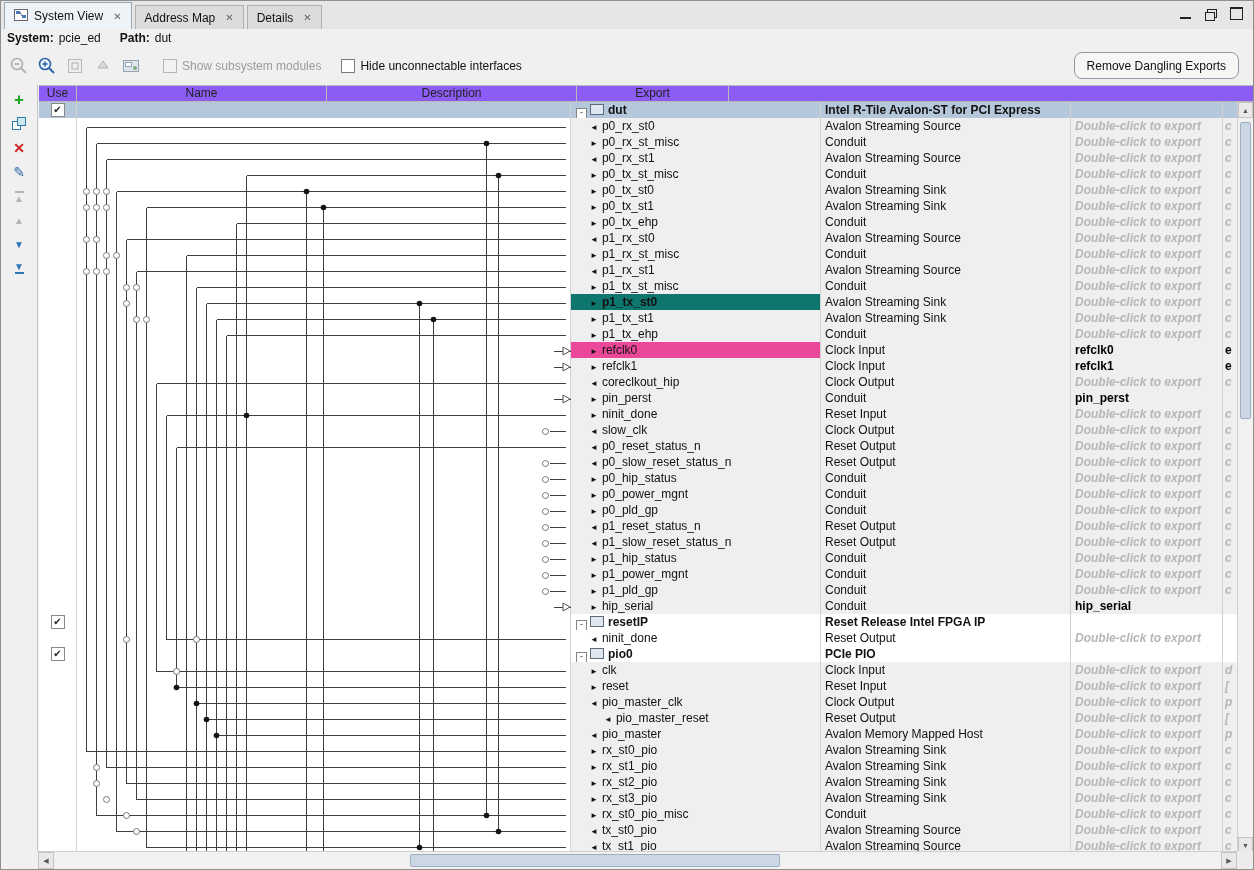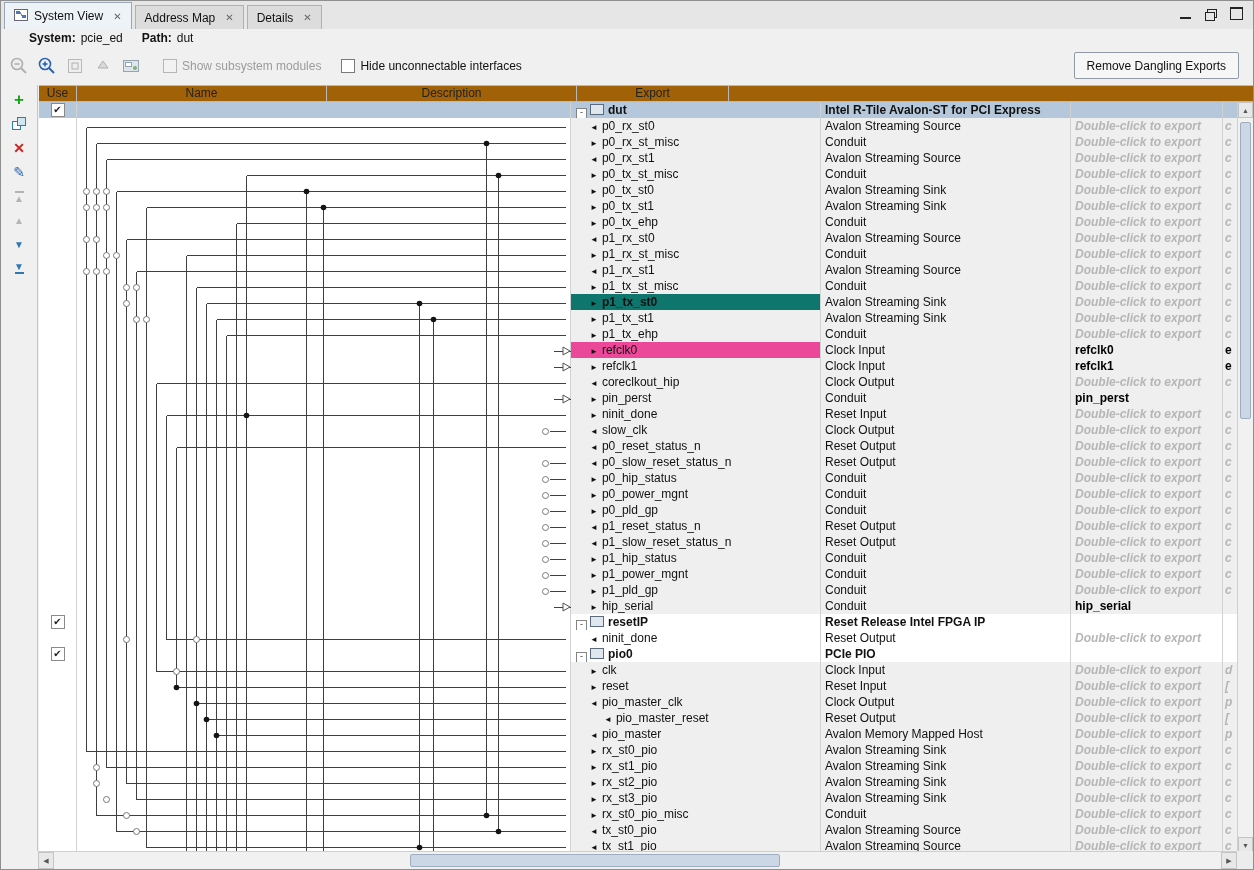--- a/index.html
+++ b/index.html
@@ -16,35 +16,35 @@
   .winbtns{position:absolute;right:10px;top:6px;display:flex;gap:14px;align-items:center;}
   .wb{display:inline-block;width:11px;height:10px;}
   .wb.min{border-bottom:2px solid #222;height:8px;}
   .wb.max{border:1px solid #222;border-top:2px solid #222;}
   .wb.restore{position:relative;}
   .wb.restore:before{content:"";position:absolute;left:2px;top:0;width:8px;height:7px;border:1px solid #222;}
   .wb.restore:after{content:"";position:absolute;left:0;top:3px;width:8px;height:7px;border:1px solid #222;background:#e6e6e6;}
   
   .infobar{position:absolute;top:28px;left:0;right:0;height:18px;background:#f0f0f0;
            display:flex;align-items:center;padding-left:6px;gap:5px;}
-  .b{font-weight:bold;margin-left:22px;}
+  .b{font-weight:bold;}
   .pad{margin-left:14px;}
   
   .toolbar{position:absolute;top:46px;left:0;right:0;height:38px;background:#f0f0f0;
            display:flex;align-items:center;padding-left:6px;gap:4px;}
   .tbtn{width:24px;height:24px;display:flex;align-items:center;justify-content:center;}
   .chk{display:flex;align-items:center;gap:5px;margin-left:16px;}
   .cbox{width:12px;height:12px;border:1px solid #7a7a7a;background:#fff;display:inline-block;}
   .cbox.dis{border-color:#b5b5b5;background:#f2f2f2;}
   .chk .dis-label{color:#9b9b9b;}
   .bigbtn{position:absolute;right:14px;top:5px;height:25px;padding:0 12px;background:#f6f6f6;
-          border:1px solid #8f9aa6;border-radius:2px;font-size:12px;display:flex;align-items:center;}
+          border:1px solid #8f9aa6;border-radius:8px;font-size:12px;display:flex;align-items:center;}
   
   .thead{position:absolute;top:84px;left:38px;width:1216px;height:17px;display:flex;
-         background:#a16207;border-top:1px solid #b9b9b9;border-bottom:1px solid #b9b9b9;box-sizing:border-box;}
+         background:#8b5cf6;border-top:1px solid #b9b9b9;border-bottom:1px solid #b9b9b9;box-sizing:border-box;}
   .th{height:15px;line-height:15px;text-align:center;border-right:1px solid #b9b9b9;
       box-sizing:border-box;overflow:hidden;white-space:nowrap;color:#222;}
   
   .rail{position:absolute;top:84px;left:0;width:37px;bottom:18px;background:#f0f0f0;
         border-right:1px solid #c6c6c6;display:flex;flex-direction:column;align-items:center;
         padding-top:4px;gap:2px;box-sizing:border-box;}
   .rbtn{width:24px;height:22px;display:flex;flex-direction:column;align-items:center;justify-content:center;}
   .plus{color:#17a317;font-size:17px;font-weight:bold;line-height:16px;}
   .cross{color:#cc2222;font-size:14px;font-weight:bold;}
   .pencil{color:#2a5fa5;font-size:14px;}

